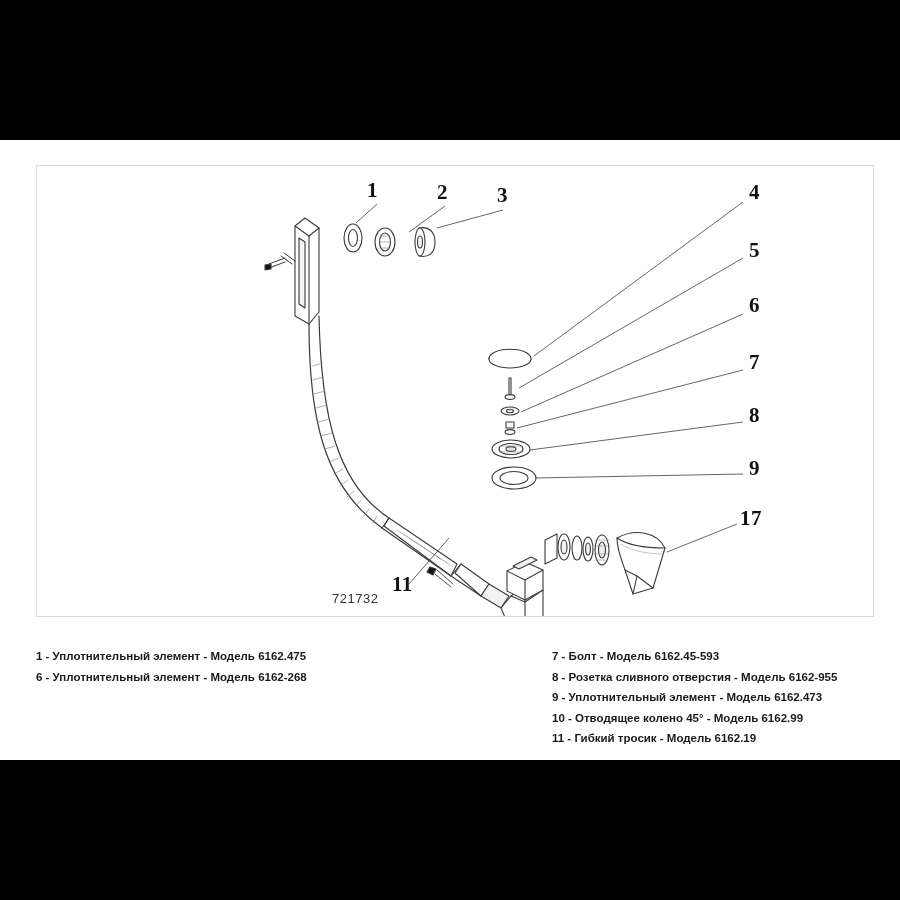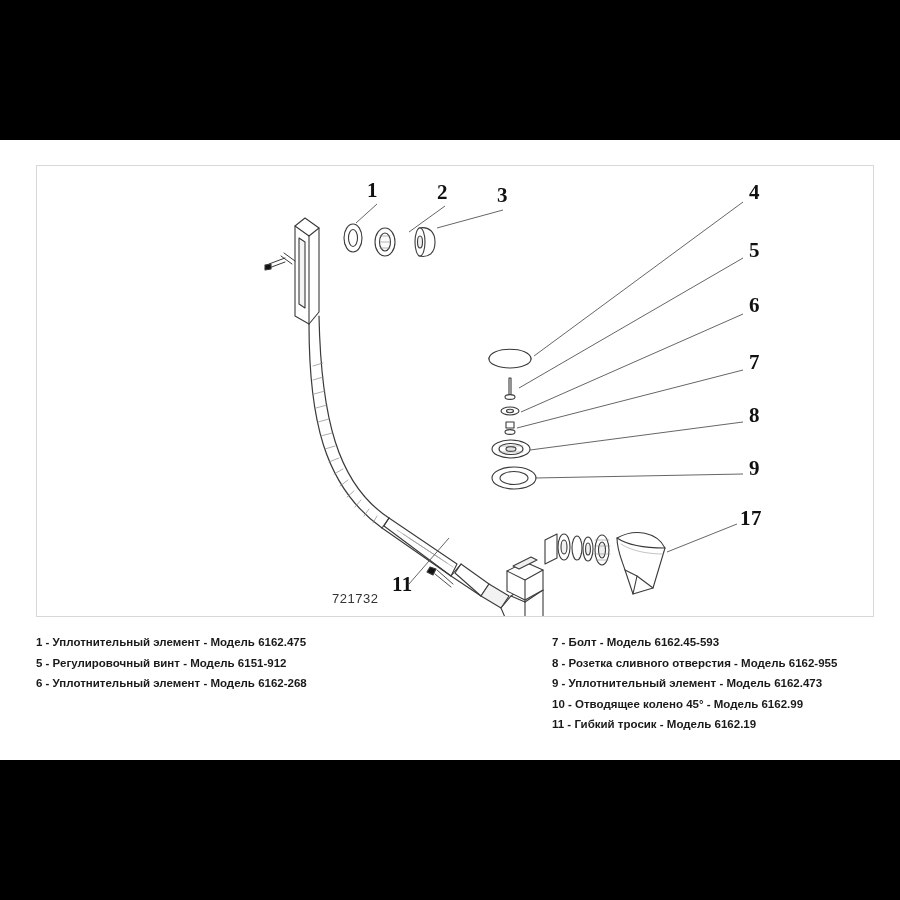--- a/index.html
+++ b/index.html
@@ -54,21 +54,21 @@
   
   #legend {
     position: absolute;
     left: 36px;
     top: 492px;
     width: 836px;
     height: 120px;
   }
   .legend-col {
     position: absolute;
-    top: 0;
+    top: 14px;
     width: 420px;
   }
   .legend-col.left  { left: 0; }
   .legend-col.right { left: 516px; }
   .legend-item {
     font-family: "Liberation Sans", sans-serif;
     font-size: 11.5px;
     font-weight: bold;
     color: #1a1a1a;
     line-height: 20.5px;
@@ -229,21 +229,20 @@
       <div class="callout-num" style="left:712px; top:290px;">9</div>
       <div class="callout-num" style="left:703px; top:340px;">17</div>
       <div class="callout-num" style="left:355px; top:406px;">11</div>
 
       <div class="code-label" style="left:283px; top:425px;margin-left:12px;">721732</div>
     </div>
 
     <div id="legend">
       <div class="legend-col left">
         <div class="legend-item">1 - Уплотнительный элемент - Модель 6162.475</div>
-        <div class="legend-item">5 - Регулировочный винт - Модель 6151-912</div>
         <div class="legend-item">6 - Уплотнительный элемент - Модель 6162-268</div>
       </div>
       <div class="legend-col right">
         <div class="legend-item">7 - Болт - Модель 6162.45-593</div>
         <div class="legend-item">8 - Розетка сливного отверстия - Модель 6162-955</div>
         <div class="legend-item">9 - Уплотнительный элемент - Модель 6162.473</div>
         <div class="legend-item">10 - Отводящее колено 45° - Модель 6162.99</div>
         <div class="legend-item">11 - Гибкий тросик - Модель 6162.19</div>
       </div>
     </div>

